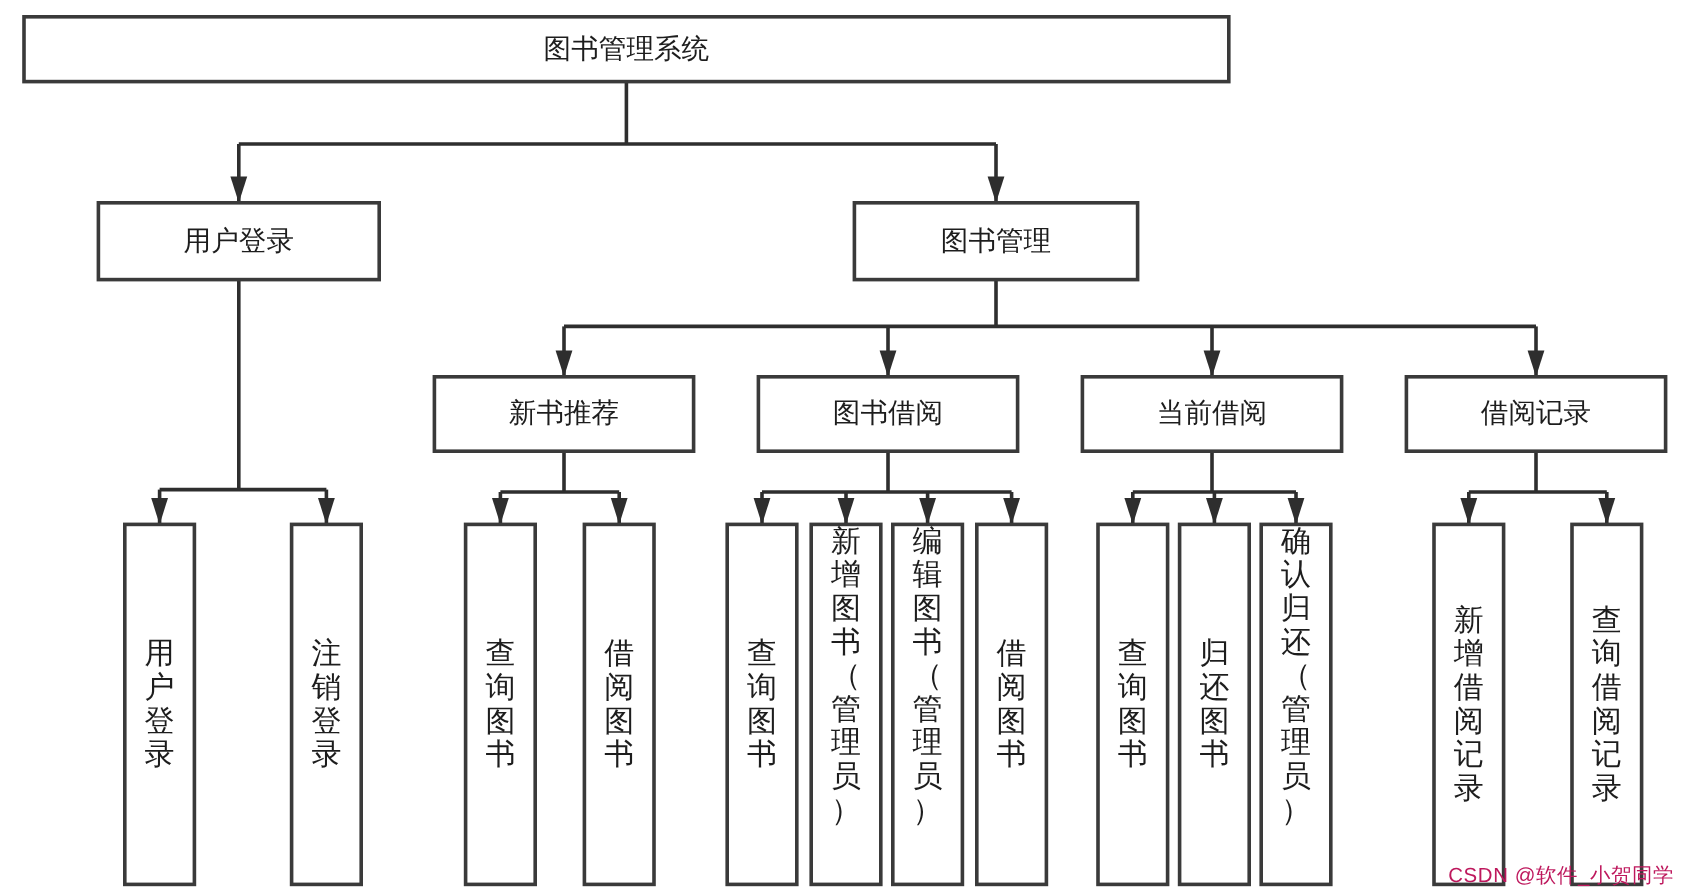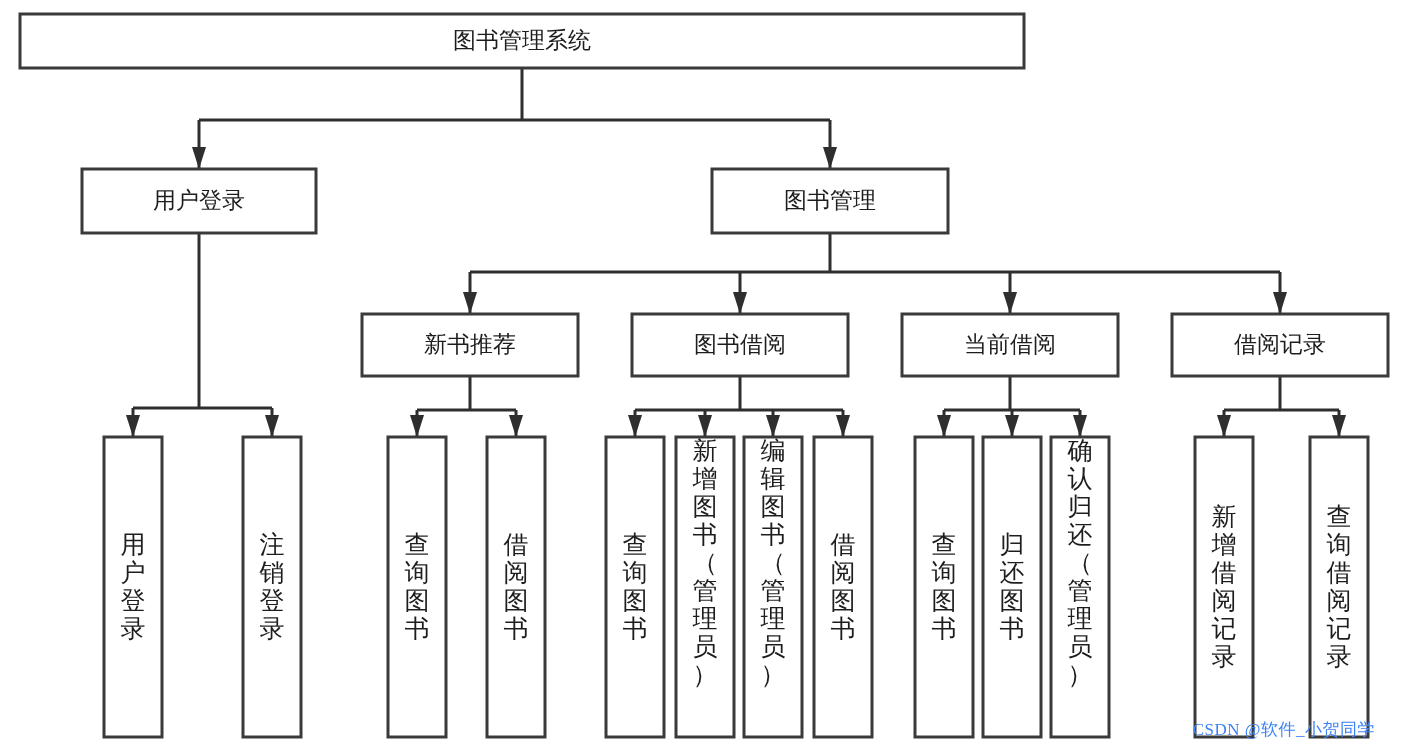--- a/index.html
+++ b/index.html
@@ -48,25 +48,25 @@
     stroke: #2e2e2e;
     stroke-width: 3;
     fill: none;
   }
   .arrow-head {
     fill: #2e2e2e;
     stroke: none;
   }
   .watermark {
     position: absolute;
-    right: 26px;
+    right: 6px;
     bottom: 6px;
-    color: #3b82f6;
+    color: #be185d;
     font-size: 17px;
-    font-family: Liberation Serif, serif;
+    font-family: Liberation Sans, sans-serif;
     white-space: nowrap;
     letter-spacing: 0.5px;
   }
 </style>
 </head>
 <body>
 
 <div id="diagram-root">
   <svg class="flow" viewBox="0 0 1405 747" xmlns="http://www.w3.org/2000/svg">
     <g id="connectors-layer">

